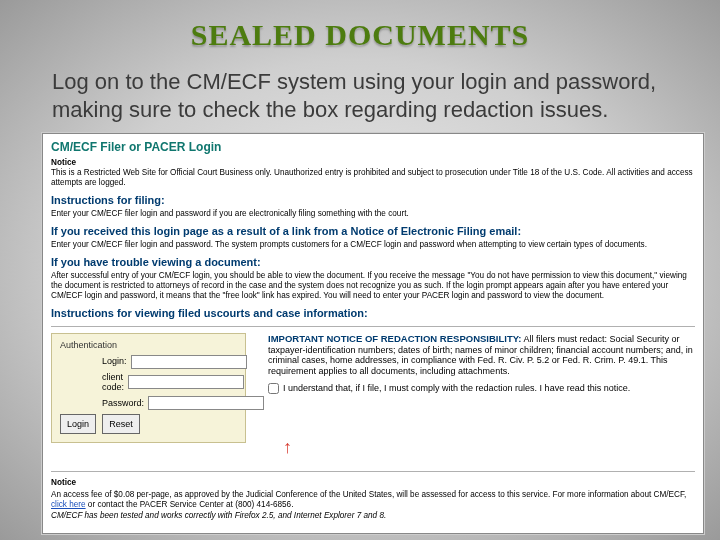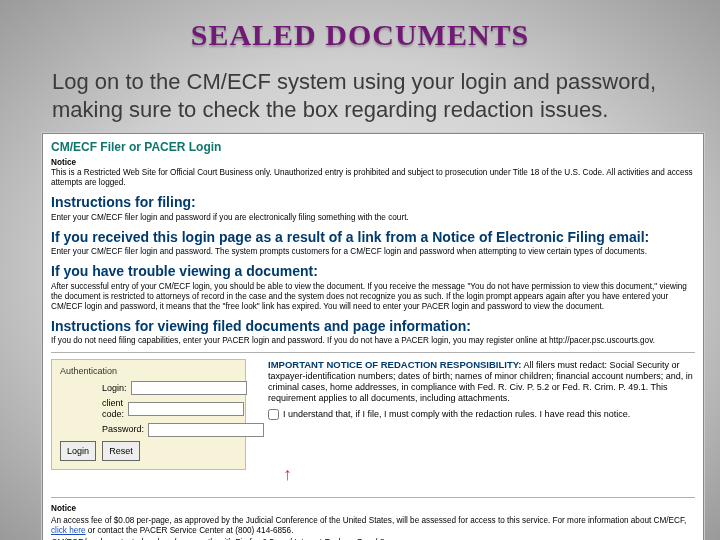--- a/index.html
+++ b/index.html
@@ -1,27 +1,27 @@
 <!DOCTYPE html>
 <html><head>
 <meta charset="utf-8">
 <style>
   html,body{margin:0;padding:0;width:720px;height:540px;font-family:Arial,Helvetica,sans-serif;
     background:radial-gradient(ellipse at center,#ededed 0%,#cfcfcf 55%,#9a9a9a 100%);
     overflow:hidden;color:#333;}
   .slide{width:720px;height:540px;position:relative;box-sizing:border-box;padding:18px 40px;}
   .title{font-family:"Times New Roman",Georgia,serif;font-size:30px;font-weight:700;
-    letter-spacing:1px;color:#701a75;text-shadow:0 2px 2px rgba(0,0,0,.25);text-align:center;margin:0 0 16px 0;}
+    letter-spacing:1px;color:#4d7c0f;text-shadow:0 2px 2px rgba(0,0,0,.25);text-align:center;margin:0 0 16px 0;}
   .intro{font-size:22px;color:#3b3b3b;line-height:1.25;margin:0 0 10px 12px;max-width:610px;}
   .shot{margin-left:2px;width:662px;background:#fff;border:1px solid #888;font-size:8.2px;line-height:1.2;color:#000;
     box-shadow:0 0 0 1px #ccc;padding:6px 8px 10px 8px;box-sizing:border-box;}
   .shot h4{margin:0 0 4px 0;font-size:12px;font-weight:bold;color:#0f766e;}
   .shot .notice{margin-bottom:3px;}
   .shot .sec{margin-top:6px;}
-  .shot .sec b{color:#003b6f;font-size:14px;text-align:center;}
+  .shot .sec b{color:#003b6f;font-size:11px;text-align:center;}
   .shot .sec p{margin:2px 0 0 0;}
   .shot hr{border:none;border-top:1px solid #b0b0b0;margin:6px 0;}
   .auth-row{display:flex;gap:14px;margin-top:6px;}
   .auth{border:1px solid #c8c090;background:#f6f3d9;padding:6px 8px 8px 8px;width:195px;box-sizing:border-box;}
   .auth .legend{font-size:9px;color:#333;margin-bottom:4px;}
   .auth label{display:flex;align-items:center;gap:4px;margin-bottom:3px;margin-left:42px;}
   .auth span.lbl{width:52px;font-size:9px;}
   .auth input[type=text],.auth input[type=password]{width:110px;height:12px;border:1px solid #888;
     background:#fff;font-size:9px;padding:0 2px;}
   .auth .btns{margin-top:4px;}
@@ -48,22 +48,22 @@
       <b>Notice</b><br>
       <span>This is a Restricted Web Site for Official Court Business only. Unauthorized entry is prohibited and subject to prosecution under Title 18 of the U.S. Code. All activities and access attempts are logged.</span>
     </div>
 
     <div class="sec"><b>Instructions for filing:</b>
       <p>Enter your CM/ECF filer login and password if you are electronically filing something with the court.</p></div>
     <div class="sec"><b>If you received this login page as a result of a link from a Notice of Electronic Filing email:</b>
       <p>Enter your CM/ECF filer login and password. The system prompts customers for a CM/ECF login and password when attempting to view certain types of documents.</p></div>
     <div class="sec"><b>If you have trouble viewing a document:</b>
       <p>After successful entry of your CM/ECF login, you should be able to view the document. If you receive the message "You do not have permission to view this document," viewing the document is restricted to attorneys of record in the case and the system does not recognize you as such. If the login prompt appears again after you have entered your CM/ECF login and password, it means that the "free look" link has expired. You will need to enter your PACER login and password to view the document.</p></div>
-    <div class="sec"><b>Instructions for viewing filed documents and page information:</b>
-      <p>If you do not need filing capabilities, enter your PACER login and password. If you do not have a PACER login, you may register online at http://pacer.psc.uscourts.gov.</p></div>
+    <div class="sec"><b>Instructions for viewing filed uscourts and case information:</b>
+      </div>
 
     <hr>
 
     <div class="auth-row">
       <div class="auth">
         <div class="legend">Authentication</div>
         <label>
             <span class="lbl">Login:</span>
           <input type="text" style="">
           </label>

